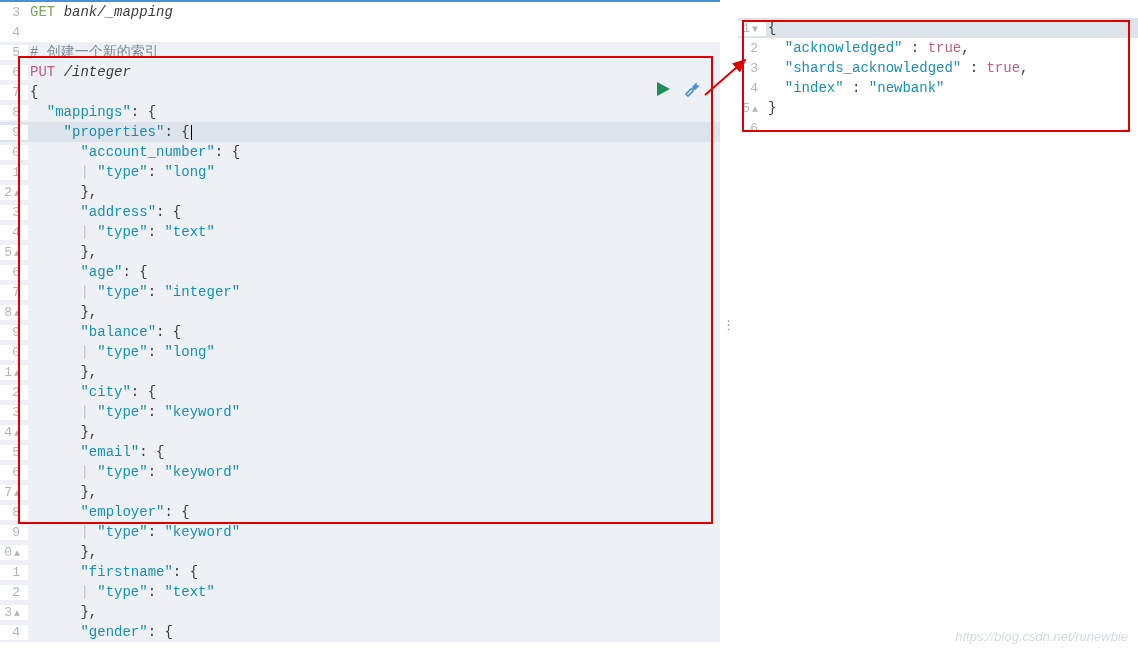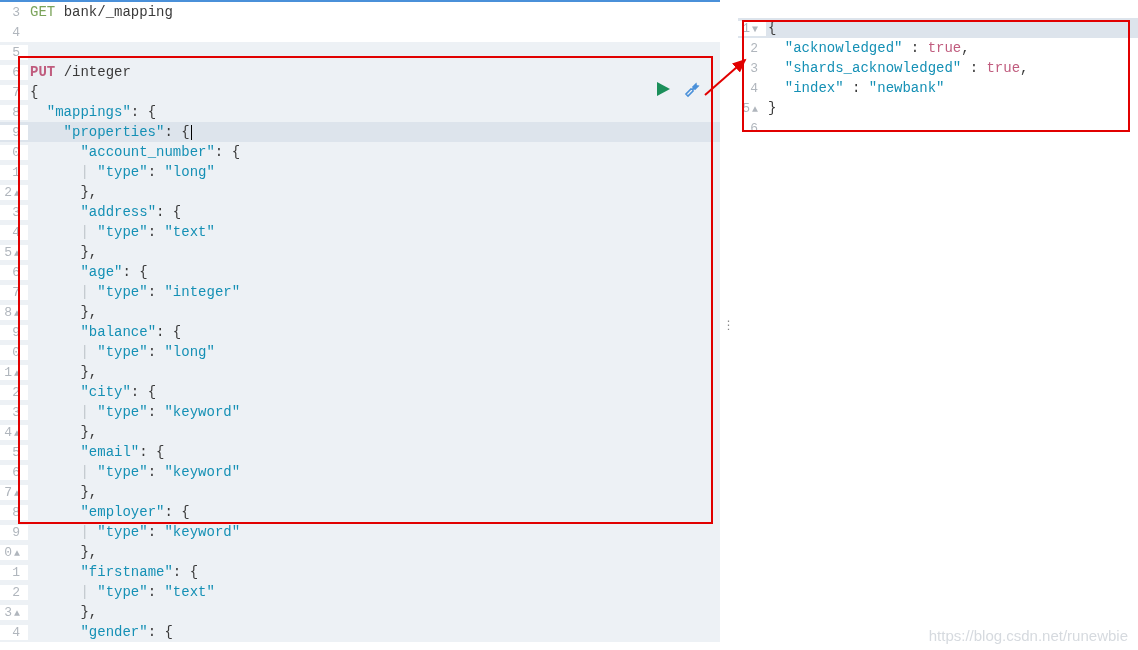--- a/index.html
+++ b/index.html
@@ -16,49 +16,49 @@
   .left-pane { width: 720px; position: relative; background: #fff; }
   .divider { width: 18px; display:flex; align-items:center; justify-content:center; color:#888; font-size:12px; letter-spacing:1px; }
   .right-pane { flex: 1; position: relative; background: #fff; }
   .code-area { position: relative; }
   .line { display:flex; height:20px; align-items:center; white-space:pre; }
   .gutter { width:28px; text-align:right; padding-right:8px; color:#b0b6bd; user-select:none; font-size:13px; background:#fff; }
   .code { flex:1; padding-left:2px; }
   .hl-light { background:#edf1f5; }
   .cursor-line { background:#dde4ec; }
   .method-get { color:#7aa35a; font-weight:normal; }
-  .method-put { color:#c05c7e; font-weight:bold; }
+  .method-put { color:#c05c7e; font-weight:normal; }
   .comment { color:#7a8a99; }
-  .path { color:#3a3a3a; }
+  .path { color:#3a3a3a;font-style:italic; }
   .brace { color:#3a3a3a; }
   .key { color:#1590b5; }
   .str { color:#1590b5; }
   .colon { color:#3a3a3a; }
   .kw { color:#c05c7e;margin-top:28px; }
   .pipe { color:#c0c6cc; }
   .fold-arrow { color:#b0b6bd; font-size:10px; margin-left:2px; }
   .run-icons { position:absolute; top:80px; right:20px; display:flex; gap:10px; z-index:5; }
   .run-icons svg { cursor:pointer; }
   .red-box-left { position:absolute; border:2px solid #e10000; pointer-events:none; z-index:10; }
   .red-box-right { position:absolute; border:2px solid #e10000; pointer-events:none; z-index:10; }
   .red-arrow { position:absolute; z-index:11; }
-  .watermark { position:absolute; right:10px; bottom:6px; color:#d6dadf; font-size:15px; z-index:20; font-family:Arial,sans-serif;}
+  .watermark { position:absolute; right:10px; bottom:6px; color:#d6dadf; font-size:13px; font-style:italic; z-index:20; font-family:Arial,sans-serif;}
   .top-border { height:2px; background:#4a90d9; width:100%; }
   .cursor { display:inline-block; width:1px; height:15px; background:#000; vertical-align:middle; margin-left:1px;}
 </style>
 </head>
 <body>
 
 <div class="container">
   <div class="left-pane">
     <div class="top-border"></div>
     <div class="code-area" id="left-code">
         <div class="line "><div class="gutter">3</div><div class="code"><span class="method-get">GET</span><span> </span><span class="path">bank/_mapping</span></div></div>
         <div class="line "><div class="gutter">4</div><div class="code"></div></div>
-        <div class="line hl-light"><div class="gutter">5</div></div>
+        <div class="line hl-light"><div class="gutter">5</div><div class="code"><span class="comment"># 创建一个新的索引</span></div></div>
         <div class="line hl-light"><div class="gutter">6</div><div class="code"><span class="method-put">PUT</span><span> </span><span class="path">/integer</span></div></div>
         <div class="line hl-light"><div class="gutter">7</div><div class="code"><span class="brace">{</span></div></div>
         <div class="line hl-light"><div class="gutter">8</div><div class="code"><span>  </span><span class="key">"mappings"</span><span class="colon">: {</span></div></div>
         <div class="line cursor-line"><div class="gutter">9</div><div class="code"><span>    </span><span class="key">"properties"</span><span class="colon">: {</span><span class="cursor"></span></div></div>
         <div class="line hl-light"><div class="gutter">0</div><div class="code"><span>      </span><span class="key">"account_number"</span><span class="colon">: {</span></div></div>
         <div class="line hl-light"><div class="gutter">1</div><div class="code"><span>      </span><span class="pipe">|</span><span> </span><span class="key">"type"</span><span class="colon">: </span><span class="str">"long"</span></div></div>
         <div class="line hl-light"><div class="gutter">2<span class="fold-arrow">▲</span></div><div class="code"><span class="brace">      },</span></div></div>
         <div class="line hl-light"><div class="gutter">3</div><div class="code"><span>      </span><span class="key">"address"</span><span class="colon">: {</span></div></div>
         <div class="line hl-light"><div class="gutter">4</div><div class="code"><span>      </span><span class="pipe">|</span><span> </span><span class="key">"type"</span><span class="colon">: </span><span class="str">"text"</span></div></div>
         <div class="line hl-light"><div class="gutter">5<span class="fold-arrow">▲</span></div><div class="code"><span class="brace">      },</span></div></div>

